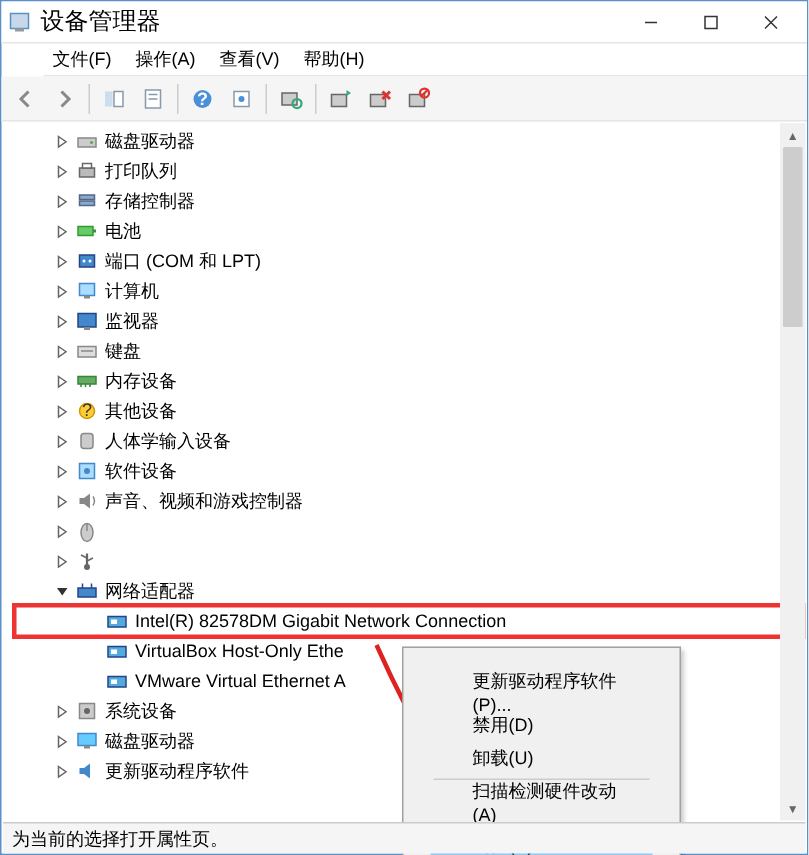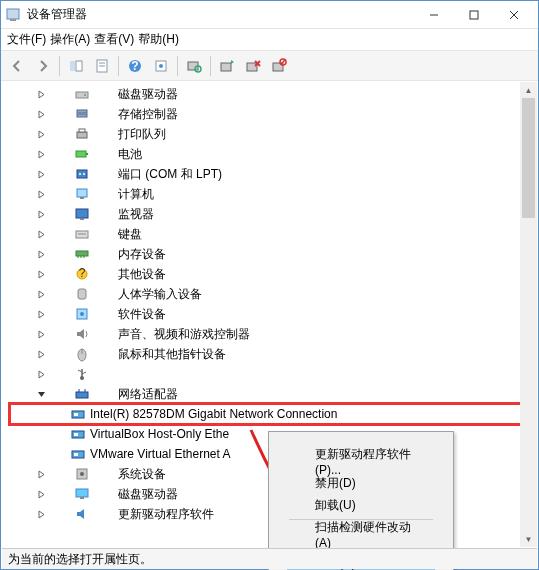--- a/index.html
+++ b/index.html
@@ -1,37 +1,37 @@
 <!DOCTYPE html>
 <html><head>
 <meta charset="utf-8">
 <style>
   * { box-sizing: border-box; margin: 0; padding: 0; font-family: "Microsoft YaHei", "Segoe UI", sans-serif; font-size: 12px; }
   body { background: #fff; width: 539px; height: 570px; position: relative; overflow: hidden; }
   .window { width: 539px; height: 570px; border: 1px solid #5a8fc8; background: #fff; position: relative; }
   .titlebar { height: 28px; background: #fff; display: flex; align-items: center; padding: 0 4px; border-bottom: 1px solid #e5e5e5; }
   .titlebar .icon { width: 16px; height: 16px; margin-right: 6px; }
-  .title { flex: 1; font-size: 12px; }
+  .title { flex: 1; font-size: 16px; }
   .winbtns { display: flex; gap: 0; }
   .winbtn { width: 40px; height: 26px; display: flex; align-items: center; justify-content: center; color: #333; }
   .winbtn svg { width: 10px; height: 10px; }
-  .menubar { height: 22px; display: flex; align-items: center; padding: 0 6px; gap: 4px; border-bottom: 1px solid #e5e5e5; }
+  .menubar { height: 22px; display: flex; align-items: center; padding: 0 6px; gap: 16px; border-bottom: 1px solid #e5e5e5; margin-left: 28px; }
   .menubar span { font-size: 12px; }
   .toolbar { height: 30px; display: flex; align-items: center; padding: 0 4px; gap: 2px; border-bottom: 1px solid #e5e5e5; background: #f5f5f5; }
   .tbtn { width: 24px; height: 24px; display: flex; align-items: center; justify-content: center; border: 1px solid transparent; }
   .tbtn svg { width: 16px; height: 16px; }
   .sep { width: 1px; height: 20px; background: #ccc; margin: 0 2px; }
   .treearea { position: absolute; top: 81px; left: 1px; right: 1px; bottom: 22px; overflow: hidden; }
   .tree { padding: 2px 0 2px 8px; }
   .node { display: flex; align-items: center; height: 20px; white-space: nowrap; }
   .expander { width: 14px; height: 14px; display: flex; align-items: center; justify-content: center; margin-right: 2px; color: #666; }
   .expander.blank { visibility: hidden; }
   .nodeicon { width: 16px; height: 16px; margin-right: 4px; flex-shrink: 0; }
   .nodelabel { font-size: 12px; }
-  .lvl1 { padding-left: 24px; gap: 24px; }
+  .lvl1 { padding-left: 24px; }
   .lvl2 { padding-left: 44px; }
   .highlighted { outline: 3px solid #e33; outline-offset: -1px; }
   .contextmenu { position: absolute; left: 267px; top: 430px; width: 186px; background: #f0f0f0; border: 1px solid #a0a0a0; box-shadow: 2px 2px 3px rgba(0,0,0,.2); padding: 18px; }
   .cmitem { height: 22px; display: flex; align-items: center; padding: 0 24px 0 28px; font-size: 12px; position: relative; }
   .cmsep { height: 1px; background: #ccc; margin: 3px 2px; }
   .cmitem.selected { background: #90c8ef; }
   .arrow { position: absolute; left: 240px; top: 425px; pointer-events: none; }
   .statusbar { position: absolute; bottom: 0; left: 1px; right: 1px; height: 21px; border-top: 1px solid #ccc; background: #f5f5f5; display: flex; align-items: center; padding: 0 6px; font-size: 12px; margin-top: 12px; }
   .scrollbar { position: absolute; right: 1px; top: 81px; bottom: 22px; width: 17px; background: #f0f0f0; }
   .scrollthumb { position: absolute; top: 16px; height: 120px; left: 2px; right: 2px; background: #cdcdcd; border-radius: 1px; }
@@ -159,36 +159,36 @@
             </svg></span>
           <span class="nodelabel">磁盘驱动器</span>
         </div>
         <div class="node lvl1">
           <span class="expander">
             <svg width="9" height="9" viewBox="0 0 9 9">
               <path d="M2 1 L7 4.5 L2 8 Z" fill="none" stroke="#666"></path>
             </svg>
           </span>
           <span class="nodeicon"><svg width="16" height="16" viewBox="0 0 16 16">
+              <rect x="3" y="6" width="10" height="6" fill="#bbb" stroke="#666"></rect>
+              <rect x="5" y="3" width="6" height="3" fill="#fff" stroke="#666"></rect>
+            </svg></span>
+          <span class="nodelabel">打印队列</span>
+        </div>
+        <div class="node lvl1">
+          <span class="expander">
+            <svg width="9" height="9" viewBox="0 0 9 9">
+              <path d="M2 1 L7 4.5 L2 8 Z" fill="none" stroke="#666"></path>
+            </svg>
+          </span>
+          <span class="nodeicon"><svg width="16" height="16" viewBox="0 0 16 16">
               <rect x="3" y="4" width="10" height="3" fill="#8ac" stroke="#568"></rect>
               <rect x="3" y="8" width="10" height="3" fill="#8ac" stroke="#568"></rect>
             </svg></span>
           <span class="nodelabel">存储控制器</span>
-        </div>
-        <div class="node lvl1">
-          <span class="expander">
-            <svg width="9" height="9" viewBox="0 0 9 9">
-              <path d="M2 1 L7 4.5 L2 8 Z" fill="none" stroke="#666"></path>
-            </svg>
-          </span>
-          <span class="nodeicon"><svg width="16" height="16" viewBox="0 0 16 16">
-              <rect x="3" y="6" width="10" height="6" fill="#bbb" stroke="#666"></rect>
-              <rect x="5" y="3" width="6" height="3" fill="#fff" stroke="#666"></rect>
-            </svg></span>
-          <span class="nodelabel">打印队列</span>
         </div>
         <div class="node lvl1">
           <span class="expander">
             <svg width="9" height="9" viewBox="0 0 9 9">
               <path d="M2 1 L7 4.5 L2 8 Z" fill="none" stroke="#666"></path>
             </svg>
           </span>
           <span class="nodeicon"><svg width="16" height="16" viewBox="0 0 16 16">
               <rect x="2" y="5" width="10" height="6" fill="#6c6" stroke="#393"></rect>
               <rect x="12" y="7" width="2" height="2" fill="#393"></rect>
@@ -308,21 +308,20 @@
         <div class="node lvl1">
           <span class="expander">
             <svg width="9" height="9" viewBox="0 0 9 9">
               <path d="M2 1 L7 4.5 L2 8 Z" fill="none" stroke="#666"></path>
             </svg>
           </span>
           <span class="nodeicon"><svg width="16" height="16" viewBox="0 0 16 16">
               <ellipse cx="8" cy="9" rx="4" ry="6" fill="#ccc" stroke="#888"></ellipse>
               <line x1="8" y1="3" x2="8" y2="8" stroke="#888"></line>
             </svg></span>
-          <span class="nodelabel">鼠标和其他指针设备</span>
         </div>
         <div class="node lvl1">
           <span class="expander">
             <svg width="9" height="9" viewBox="0 0 9 9">
               <path d="M2 1 L7 4.5 L2 8 Z" fill="none" stroke="#666"></path>
             </svg>
           </span>
           <span class="nodeicon"><svg width="16" height="16" viewBox="0 0 16 16">
               <circle cx="8" cy="12" r="2" fill="#666"></circle>
               <line x1="8" y1="12" x2="8" y2="3" stroke="#666" stroke-width="1.5"></line>

